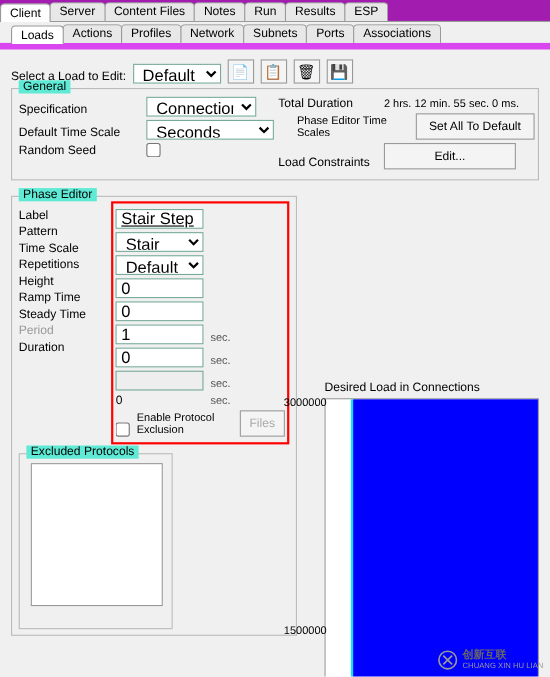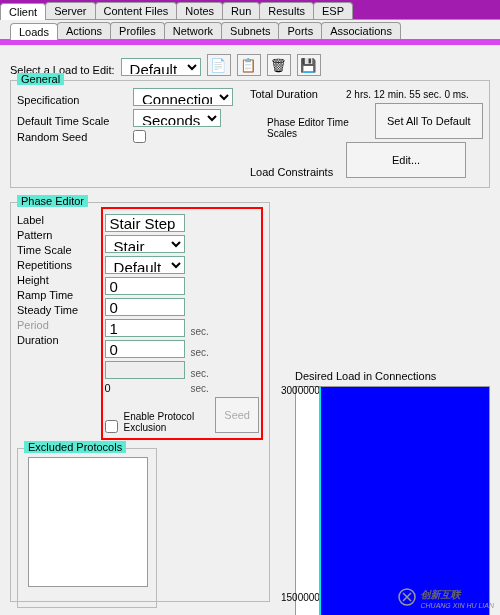--- a/index.html
+++ b/index.html
@@ -32,34 +32,34 @@
     }
     .iconbtn {
       width: 24px; height: 22px; border: 1px solid #999; background: #f4f4f4;
       display: inline-flex; align-items: center; justify-content: center; cursor: pointer;
     }
     .fieldset { border: 1px solid #bbb; margin: 4px 0; padding: 4px 6px 6px; position: relative; }
     .fieldset-title { position: absolute; top: -8px; left: 6px; background: #5eead4; padding: 0 4px; }
     .general-grid { display: flex; gap: 4px; }
     .col { flex: 1; }
     .btn {
-      border: 1px solid #999; background: #f4f4f4; padding: 2px 8px; cursor: pointer; height: 36px; font-size: 11px;
+      border: 1px solid #999; background: #f4f4f4; padding: 2px 8px; cursor: pointer; height: 24px; font-size: 11px;
     }
     .redbox-vert { border: 2px solid red; padding: 2px 2px; }
     .chart-area {
       position: absolute; top: 168px; left: 295px; width: 200px; height: 430px;
     }
     .chart-title { margin-bottom: 4px; }
     .chart-box { position: relative; width: 195px; height: 420px; background: #fff; border: 1px solid #999; }
     .chart-blue { position: absolute; left: 25px; top: 0; right: 0; bottom: 0; background: #0000ff; }
     .chart-cyan { position: absolute; left: 23px; top: 0; width: 2px; bottom: 0; background: #00eaea; }
-    .yaxis { position: absolute; left: -38px; font-size: 10px; margin-left: 23px; }
+    .yaxis { position: absolute; left: -38px; font-size: 10px; }
     .phase-editor-area { width: 280px; }
     .excluded-box { border: 1px solid #999; width: 120px; height: 130px; background: #fff; margin: 4px 0 0 4px; }
-    .watermark { position: absolute; bottom: 6px; right: 6px; font-size: 10px; color: #999; display: flex; align-items: flex-start; gap: 4px; font-style: italic; }
+    .watermark { position: absolute; bottom: 6px; right: 6px; font-size: 10px; color: #999; display: flex; align-items: flex-end; gap: 4px; }
     .unit { font-size: 10px; color: #555; }
     .main { position: relative; height: 560px; }
     input[disabled] { background: #eee; color: #888; }
     button[disabled] { color: #aaa; }
   </style>
 </head>
 <body>
 
 <div class="tabs">
   <div class="tab active">Client</div>
@@ -98,21 +98,21 @@
     <div class="general-grid">
       <div class="col">
         <div class="row">
           <span class="label">Specification</span>
           <select style="width:100px;">
             <option>Connections</option>
           </select>
         </div>
         <div class="row">
           <span class="label">Default Time Scale</span>
-          <select style="width:88px;">
+          <select style="width:116px;">
             <option>Seconds</option>
           </select>
         </div>
         <div class="row">
           <span class="label">Random Seed</span>
           <input type="checkbox" style="">
         </div>
       </div>
       <div class="col">
         <div class="row">
@@ -163,21 +163,21 @@
             </div>
           <div class="row">
               <span style="color:#999;">Period</span>
             </div>
           <div class="row">
               <span>Duration</span>
             </div>
         </div>
         <div class="redbox-vert">
           <div class="row">
-              <input type="text" style="width: 80px;" value="Stair Step">
+              <input type="text" style="width: 80px; text-decoration: underline;" value="Stair Step">
             </div>
           <div class="row">
               <select style="width:80px;"><option>Stair</option></select>
             </div>
           <div class="row">
               <select style="width:80px;"><option>Default</option></select>
             </div>
           <div class="row">
               <input type="text" style="width: 80px;" value="0">
             </div>
@@ -196,21 +196,21 @@
               <input type="text" disabled="" style="width: 80px;" value=""> 
               <span class="unit">sec.</span>
             </div>
           <div class="row">
               <span style="width:80px;display:inline-block;">0</span> 
               <span class="unit">sec.</span>
             </div>
           <div class="row">
             <input type="checkbox" style="">
             <span style="font-size:10px;">Enable Protocol Exclusion</span>
-            <button class="btn" disabled="">Seed</button>
+            <button class="btn" disabled="">Files</button>
           </div>
         </div>
       </div>
 
       <div class="fieldset" style="width:140px;height:160px;margin-top:8px;">
         <div class="fieldset-title">Excluded Protocols</div>
         <div class="excluded-box"></div>
       </div>
     </div>
   </div>

